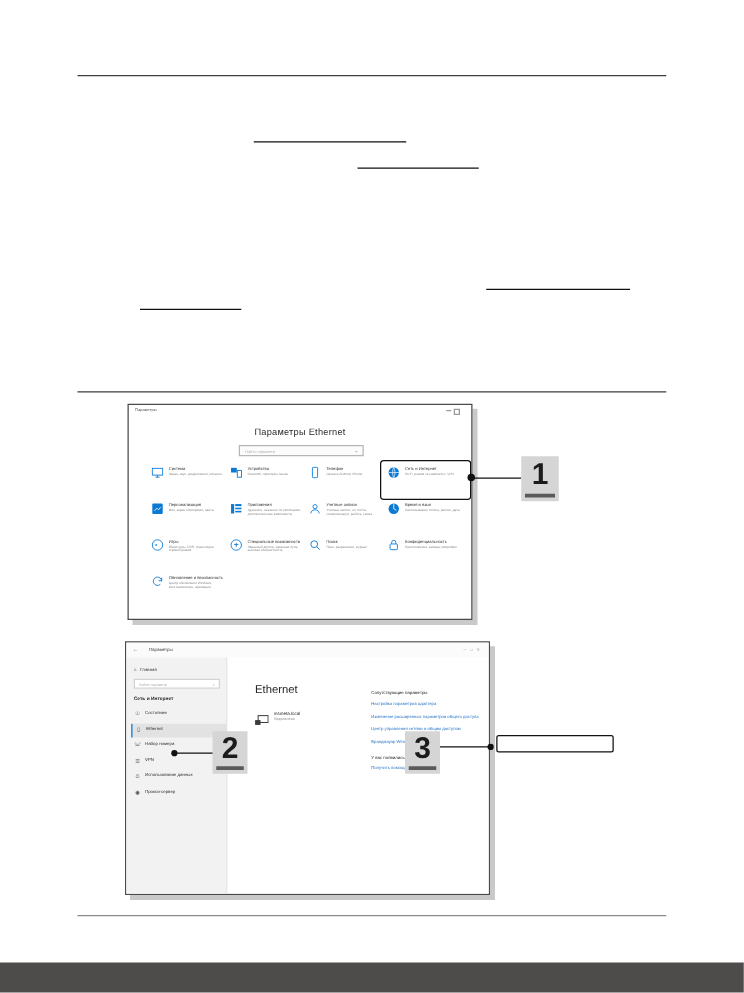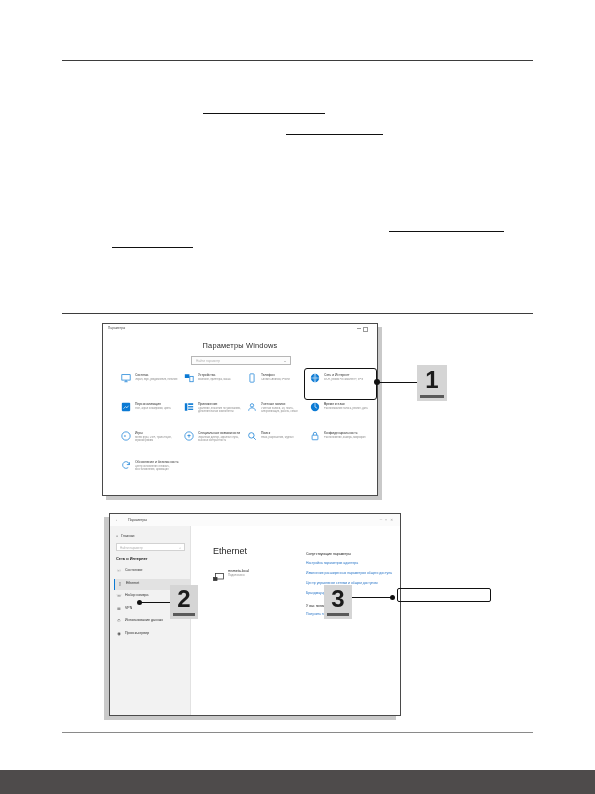--- a/index.html
+++ b/index.html
@@ -221,21 +221,21 @@
   #callout1 {
     left: 417px;
     top: 365px;
     width: 30px;
     height: 36px;
   }
   #callout1 .num { line-height: 30px; }
 
   
   #panel2 {
-    left: 109px;
+    left: 100px;
     top: 513px;
     width: 292px;
     height: 203px;
     text-decoration: underline;
   }
   #panel2-shadow {
     left: 104px;
     top: 517px;
     width: 292px;
     height: 203px;
@@ -479,21 +479,21 @@
 
 <div class="shot-shadow" id="panel1-shadow"></div>
 <div class="shot" id="panel1">
 
   <div class="titlebar">
     <span class="titlebar-text">Параметры</span>
     <span class="win-ctl win-min"></span>
     <span class="win-ctl win-max"></span>
   </div>
 
-  <div class="page-title">Параметры Windows</div>
+  <div class="page-title">Параметры Ethernet</div>
 
   <div class="searchbox">
     <span class="ph">Найти параметр</span>
     <span class="caret"></span>
   </div>
 
   <div class="tilegrid" id="tilegrid">
       <div class="tile" style="left: 0px; top: 0px;">
         <span class="t-ico">
           <svg width="10" height="10" viewBox="0 0 24 24" fill="none" stroke="#0b7ad4" stroke-width="1.7">

